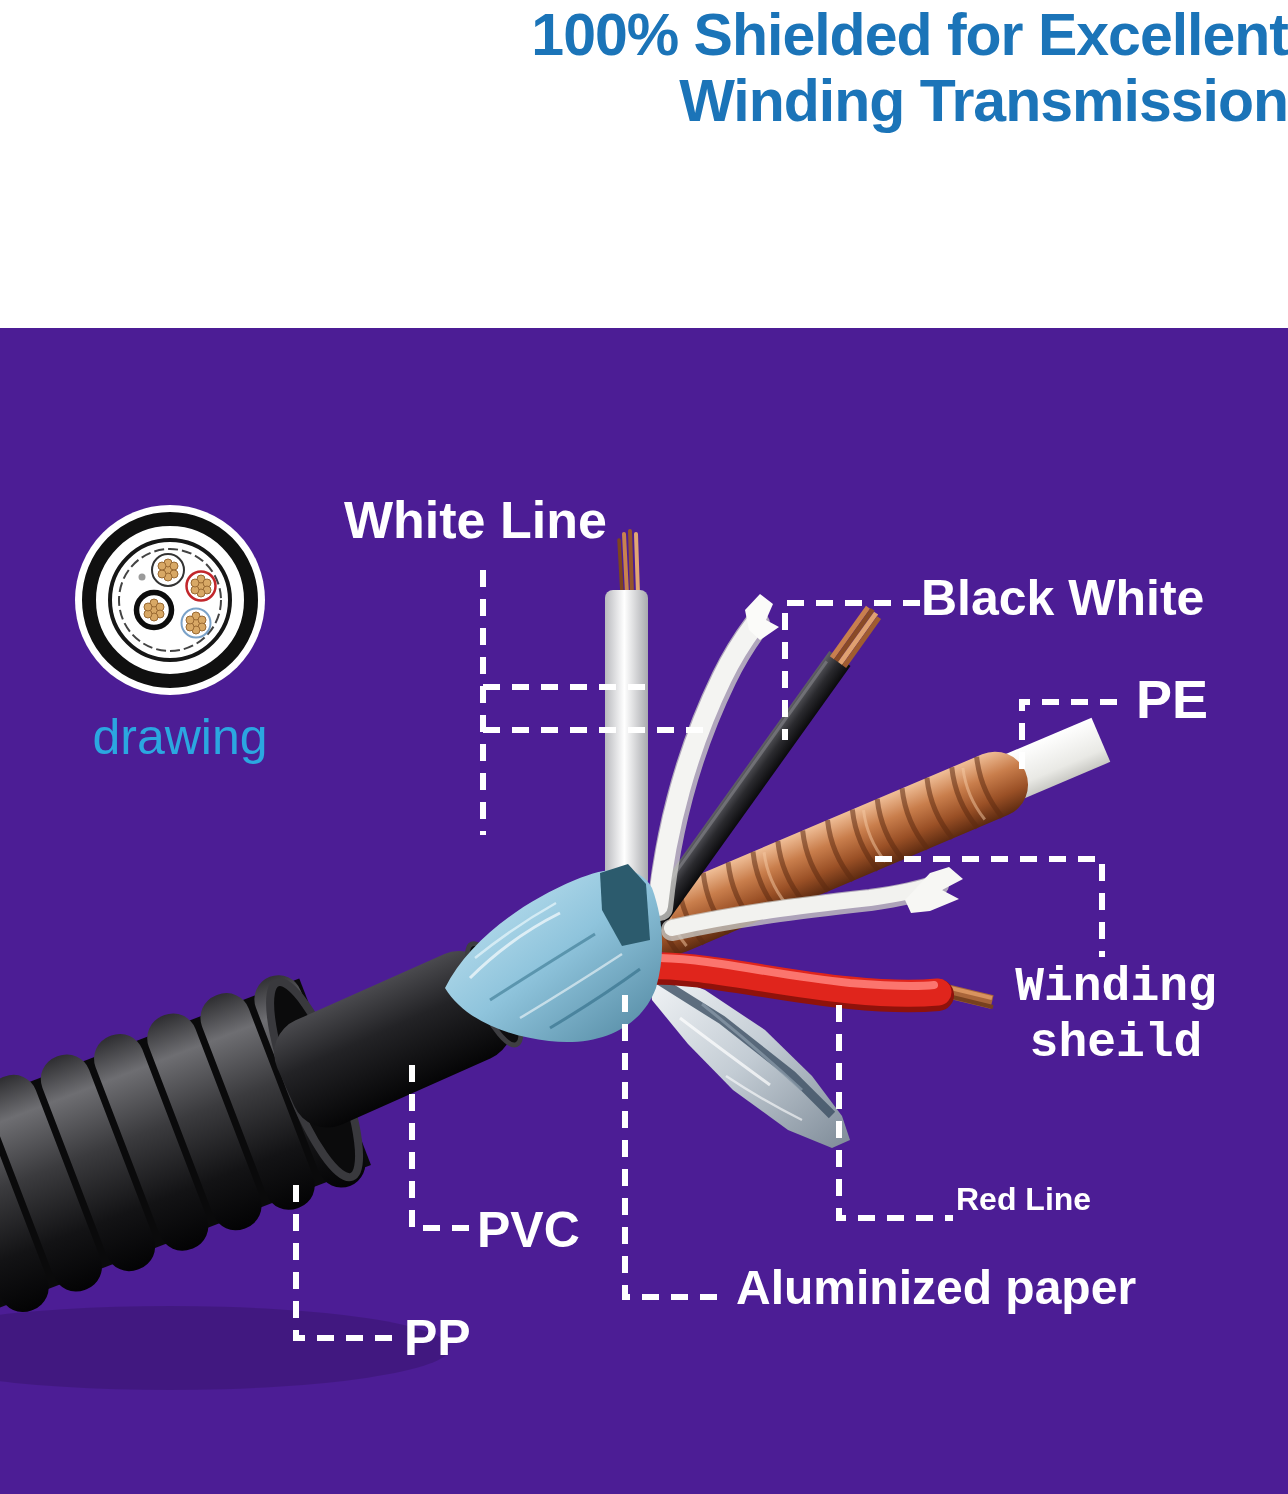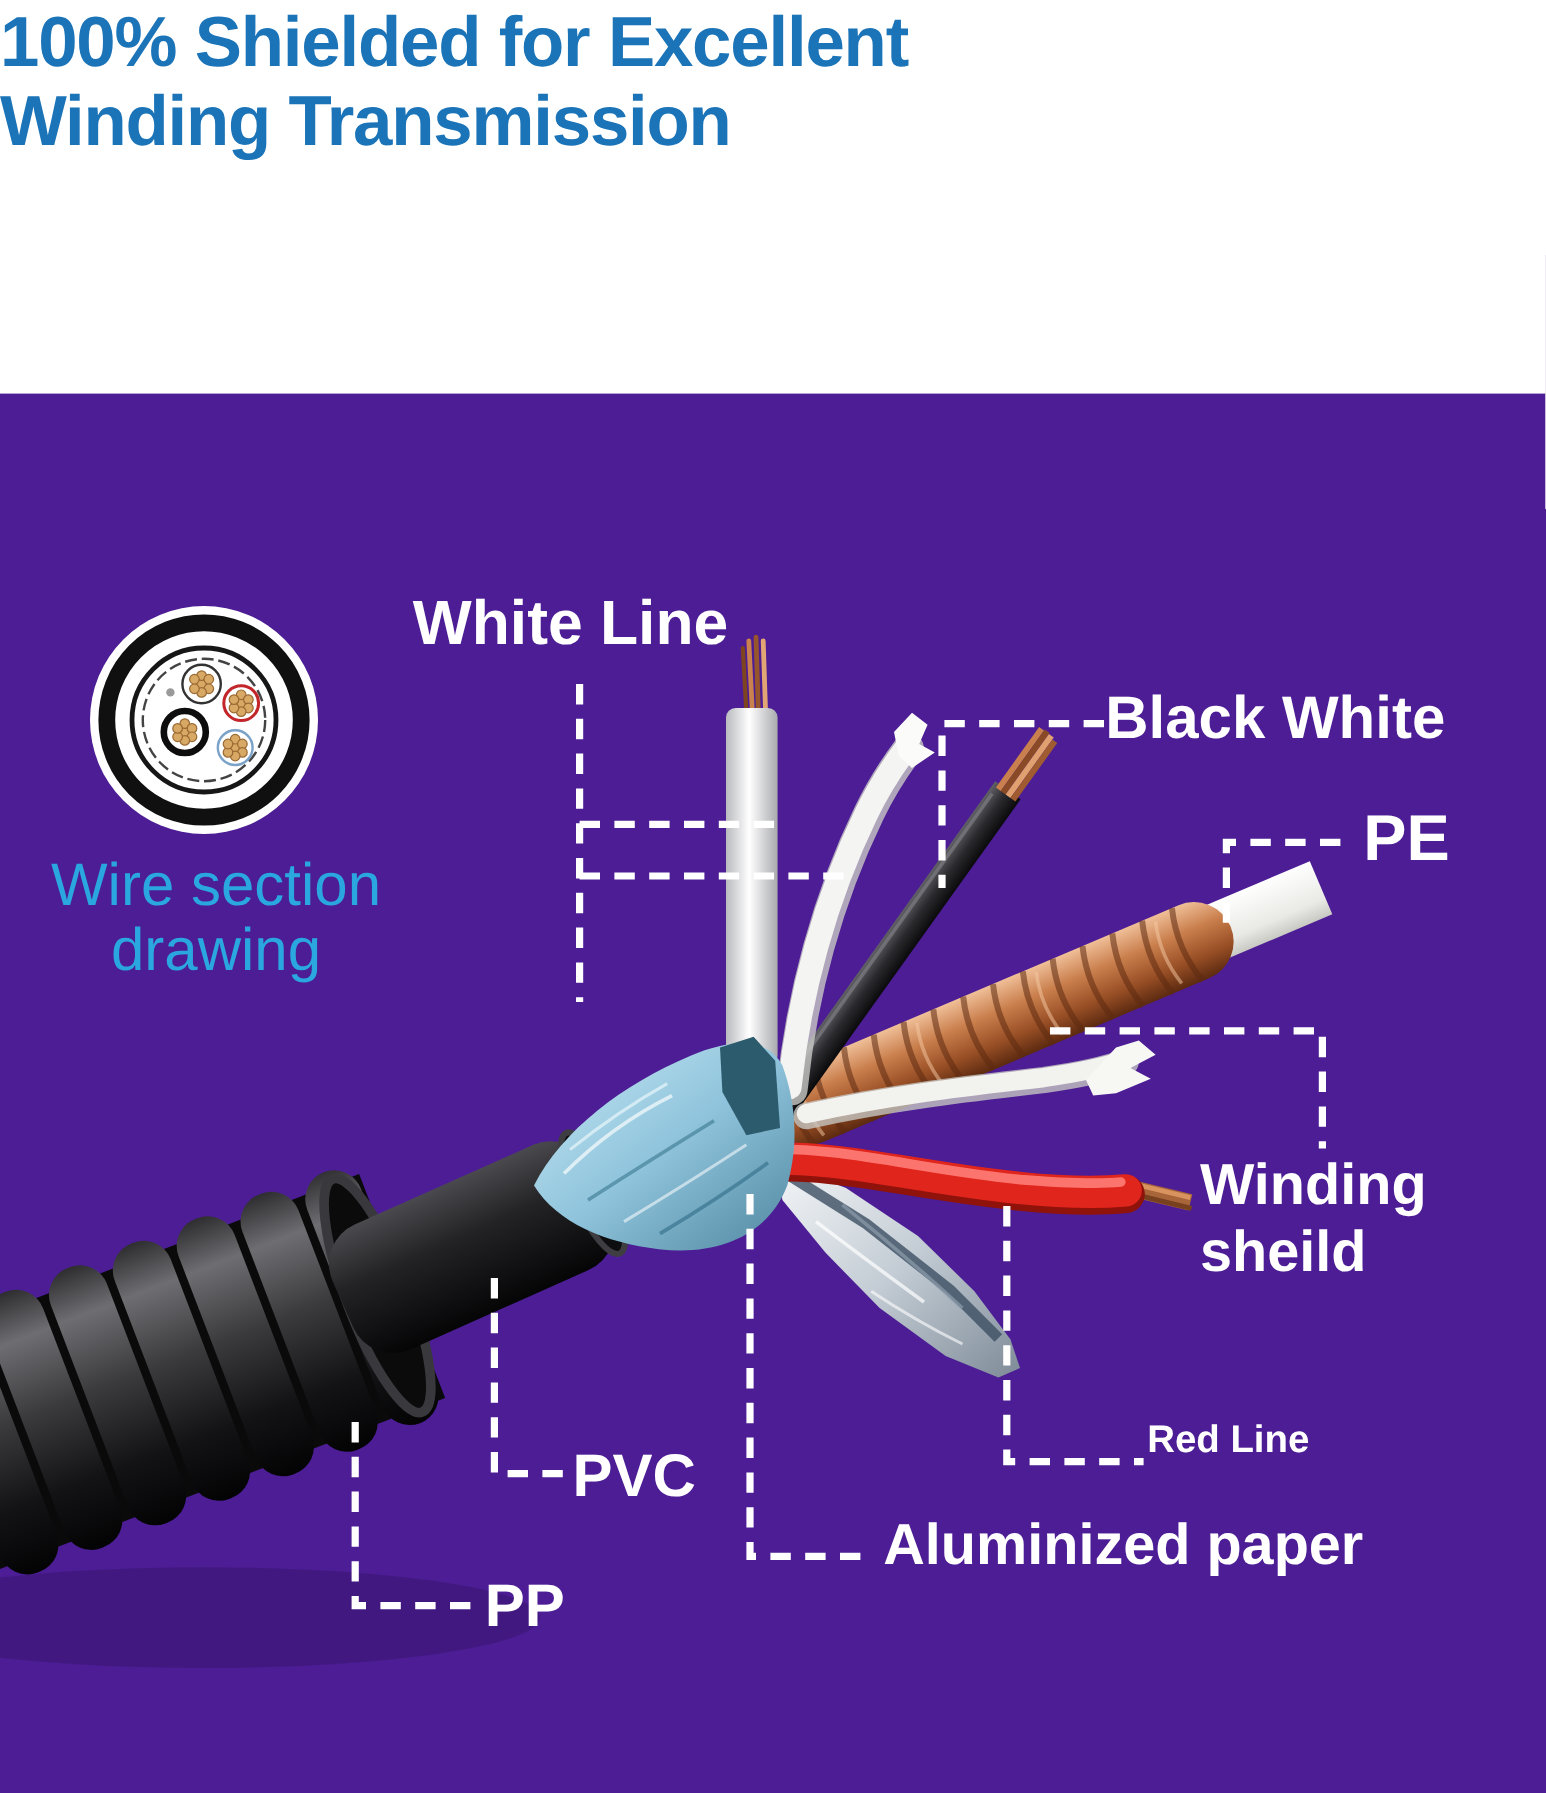--- a/index.html
+++ b/index.html
@@ -1,32 +1,32 @@
 <!DOCTYPE html>
 <html><head>
 <meta charset="utf-8">
 <style>
   html,body{margin:0;padding:0;background:#ffffff;}
   .page{position:relative;width:1288px;height:1494px;background:#ffffff;overflow:hidden;
         font-family:"Liberation Sans",sans-serif;}
   .header{position:absolute;top:0;left:0;width:1288px;height:328px;background:#ffffff;}
-  .h-line{position:absolute;left:0;width:1288px;text-align:left;font-weight:bold;
+  .h-line{position:absolute;left:0;width:1288px;text-align:right;font-weight:bold;
           color:#1b74b8;letter-spacing:-1px;white-space:nowrap;line-height:1;}
   .h1a{top:6px;font-size:59px;}
   .h1b{top:72px;font-size:59px;}
   .h2{top:147px;font-size:56px;}
   .panel{position:absolute;top:328px;left:0;width:1288px;height:1166px;background:#4c1d95;}
   .panel svg{position:absolute;top:0;left:0;z-index:1;}
   .label{position:absolute;z-index:2;color:#ffffff;font-weight:bold;line-height:1;
          white-space:nowrap;}
   .lbl-white-line{left:344px;top:166px;font-size:52px;}
   .lbl-black-line{left:921px;top:245px;font-size:50px;}
   .lbl-pe{left:1136px;top:344px;font-size:54px;}
   .lbl-cotton{left:394px;top:498px;font-size:52px;}
-  .lbl-winding{left:1000px;top:632px;width:232px;font-size:48px;line-height:1.16;}
+  .lbl-winding{left:1000px;top:632px;width:232px;text-align:center;font-size:48px;line-height:1.16;font-family:Liberation Mono, monospace;}
   .lbl-pvc{left:477px;top:877px;font-size:50px;}
   .lbl-red-line{left:956px;top:855px;font-size:32px;}
   .lbl-alu{left:736px;top:936px;font-size:48px;}
   .lbl-pp{left:404px;top:985px;font-size:50px;}
   .lbl-caption{left:15px;top:382px;width:330px;text-align:center;font-weight:normal;
                color:#2ba7e0;font-size:50px;line-height:1.08;}
   .lbl-caption span,.lbl-winding span{display:block;}
 </style>
 </head>
 <body>
@@ -253,18 +253,17 @@
     <div class="label lbl-pe">PE</div>
     <div class="label lbl-winding">
       <span>Winding</span>
       <span>sheild</span>
     </div>
     <div class="label lbl-pvc">PVC</div>
     <div class="label lbl-red-line">Red Line</div>
     <div class="label lbl-alu">Aluminized paper</div>
     <div class="label lbl-pp">PP</div>
     <div class="label lbl-caption">
-      <span>Wire section</span>
       <span>drawing</span>
     </div>
 
   </div>
 </div>
 
 </body></html>

